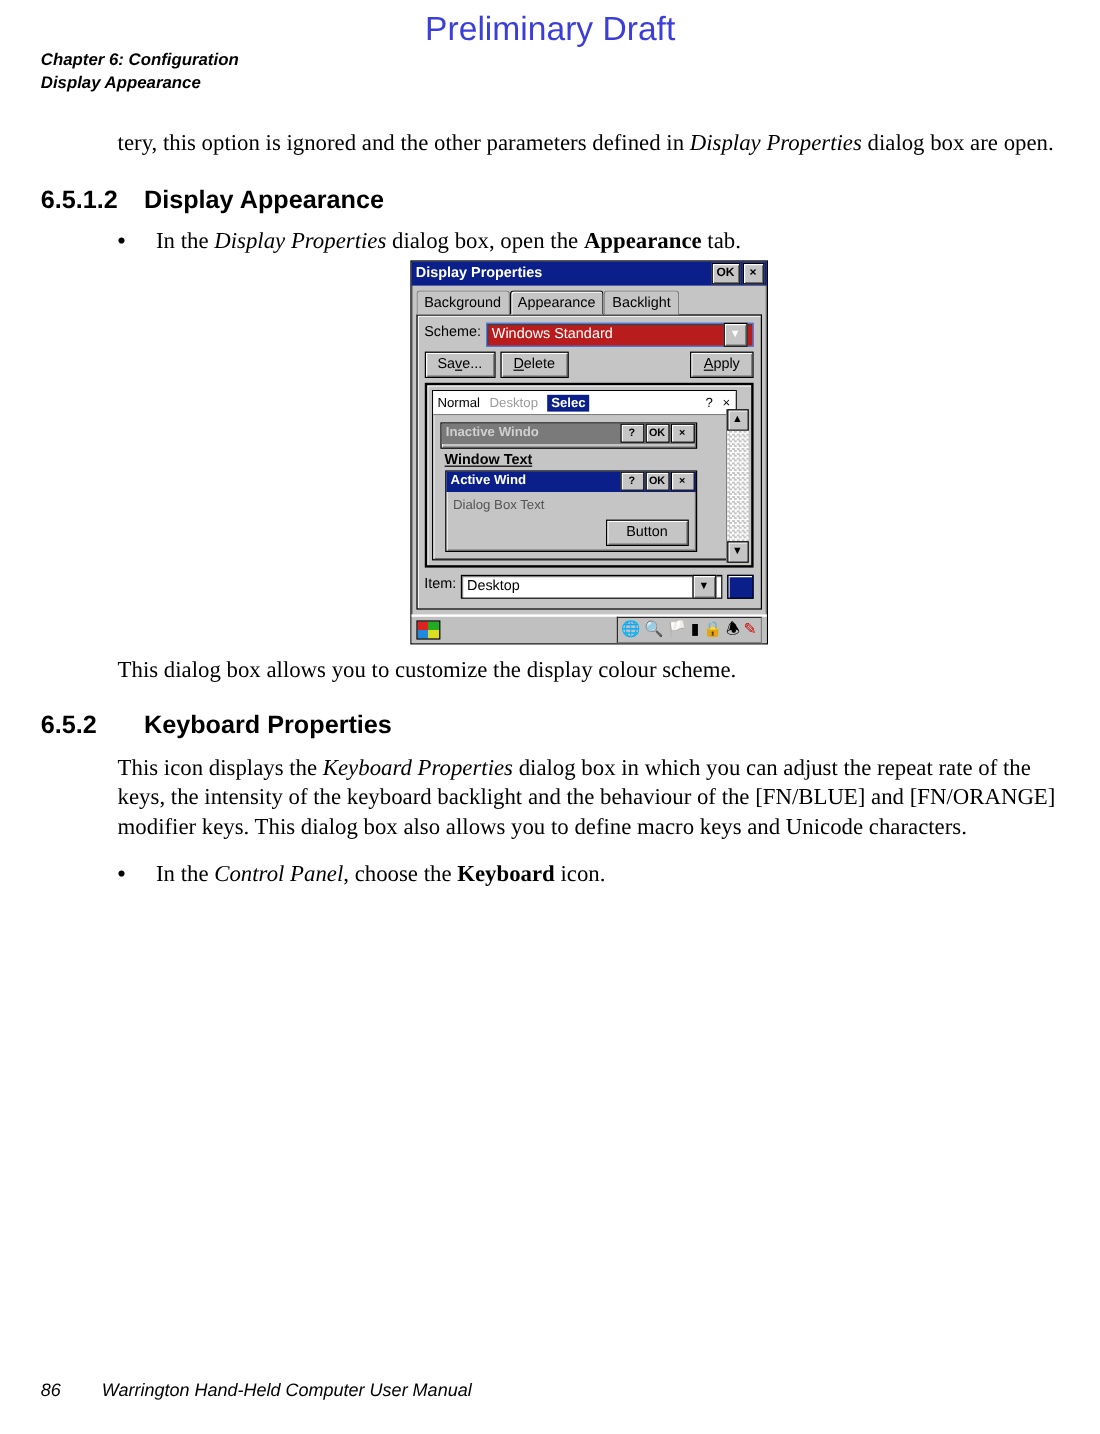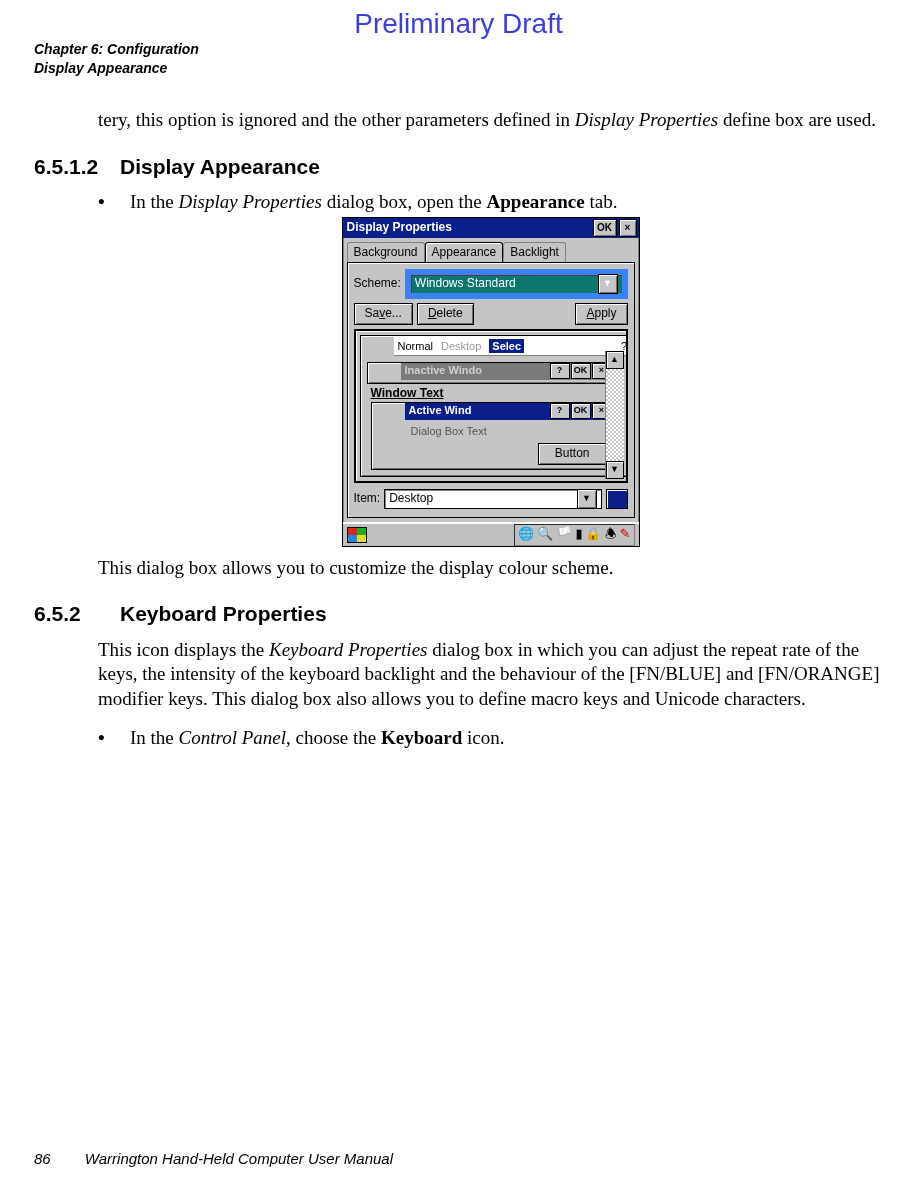--- a/index.html
+++ b/index.html
@@ -108,25 +108,25 @@
     z-index: 2;
     box-shadow: inset 1px 1px 0 #fff;
   }
   .tabbody {
     margin: 0 4px 4px 4px;
     border: 1px solid #000;
     box-shadow: inset 1px 1px 0 #fff;
     background: #c5c5c5;
     padding: 6px 6px 4px 6px;
   }
-  .row { display:flex; align-items:center; gap:4px; margin-bottom:4px; }
+  .row { display:flex; align-items:flex-start; gap:4px; margin-bottom:4px; }
   .label { font-size:12px; }
   .combo {
-    flex:1; background:#0f766e; color:#fff;
-    border:6px solid #3b82f6; box-shadow: inset 1px 1px 0 #404040;
+    flex:1; background:#b91c1c; color:#fff;
+    border:1px solid #3b82f6; box-shadow: inset 1px 1px 0 #404040;
     height:18px; display:flex; align-items:center; padding:0 4px;
     font-size:12px; position:relative;
   }
   .combo-plain {
     flex:1; background:#fff; color:#000;
     border:1px solid #000; box-shadow: inset 1px 1px 0 #808080;
     height:18px; display:flex; align-items:center; padding:0 4px;
     font-size:12px;
   }
   .combo .dd, .combo-plain .dd, .ddbtn {
@@ -149,21 +149,20 @@
     height:150px;
     position:relative;
     overflow:hidden;
     margin-top:2px;
   }
   .win {
     position:absolute;
     background:#c5c5c5;
     border:1px solid #000;
     box-shadow: inset 1px 1px 0 #fff, inset -1px -1px 0 #6e6e6e;
-    padding-left: 33px;
   }
   .wtb { display:flex; height:17px; padding-left:4px; font-weight:700; font-size:11px; }
   .wtb-blue { background:#0a1f8a; color:#fff; }
   .wtb-gray { background:#7a7a7a; color:#d0d0d0; }
   .wtb .mbtn { background:#c5c5c5; color:#000; border:1px solid #000; box-shadow:inset 1px 1px 0 #fff; height:14px; min-width:18px; margin-right:1px; font-size:9px; display:flex; align-items:center; justify-content:center; font-weight:700;}
   .menubar { background:#fff; border-top:1px solid #fff; border-bottom:1px solid #808080; padding:2px 4px; font-size:11px; display:flex; gap:8px; }
   .menubar .sel { background:#0a1f8a; color:#fff; padding:0 3px; font-weight:700; }
   .menubar .dis { color:#9a9a9a; }
   .scrollbar { position:absolute; right:2px; top:20px; bottom:2px; width:18px; background:#e0e0e0; border-left:1px solid #808080; display:flex; flex-direction:column; }
   .scrollbar .arr { height:16px; background:#c5c5c5; border:1px solid #000; box-shadow:inset 1px 1px 0 #fff; font-size:9px; display:flex; align-items:center; justify-content:center; }
@@ -199,21 +198,21 @@
 <div class="draft-banner">Preliminary Draft</div>
 
 <div class="running-head">
   <div>Chapter 6: Configuration</div>
   <div>Display Appearance</div>
 </div>
 
 <div class="content">
 
   <p>
-    <span>tery, this option is ignored and the other parameters defined in </span><span class="italic">Display Properties</span><span> define box are used.</span>
+    <span>tery, this option is ignored and the other parameters defined in </span><span class="italic">Display Properties</span><span> dialog box are open.</span>
   </p>
 
   <div class="h3">
     <span class="num">6.5.1.2</span><span>Display Appearance</span>
   </div>
 
   <div class="bullet">
     <div class="dot">•</div>
     <div class="txt">
       <span>In the </span><span class="italic">Display Properties</span><span> dialog box, open the </span><span class="bold">Appearance</span><span> tab.</span>

